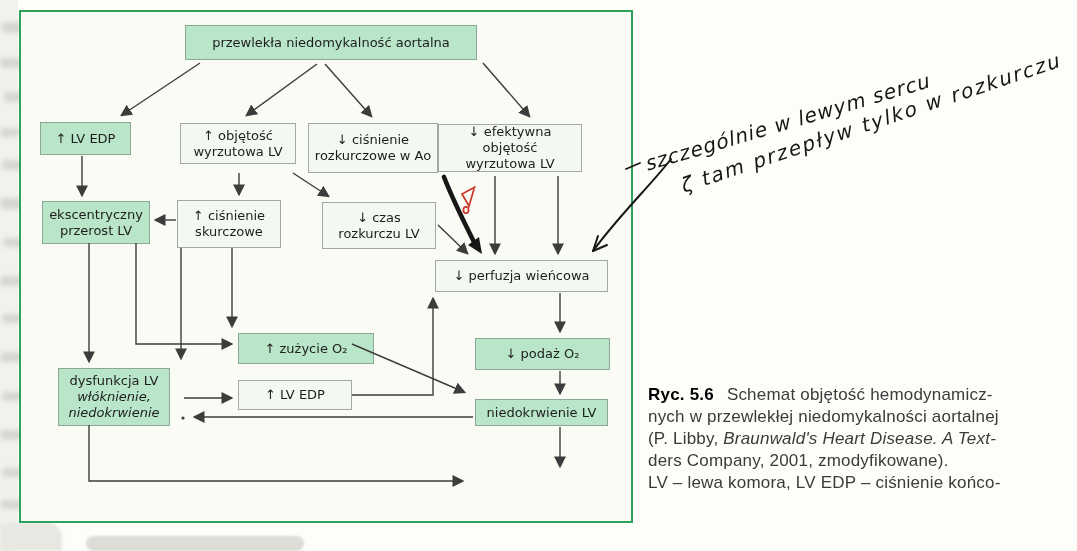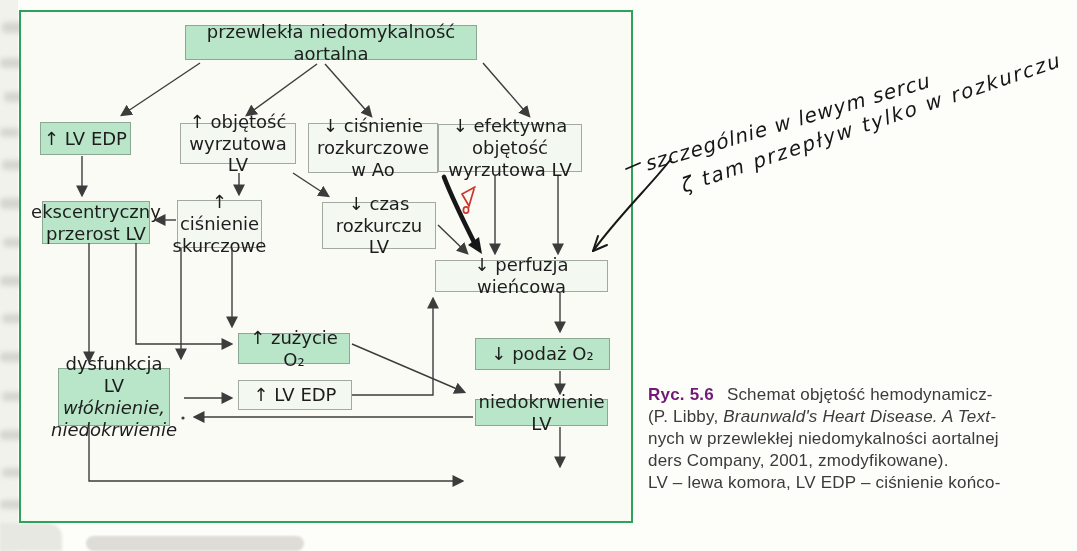--- a/index.html
+++ b/index.html
@@ -3,31 +3,31 @@
 <meta charset="utf-8">
 <style>
   html,body{margin:0;padding:0;background:#ffffff;}
   .page{position:relative;width:1077px;height:551px;background:#fdfdfa;overflow:hidden;
         font-family:"DejaVu Sans","Liberation Sans",sans-serif;}
   .left-strip{position:absolute;left:0;top:0;width:18px;height:551px;background:#f2f2ec;z-index:0;}
   .frame{position:absolute;left:19px;top:10px;width:614px;height:513px;border:2px solid #2ca25c;
          background:#fbfbf5;box-sizing:border-box;z-index:1;}
   .arrows{position:absolute;left:0;top:0;z-index:3;pointer-events:none;}
   .box{position:absolute;z-index:2;display:flex;flex-direction:column;justify-content:center;align-items:center;
-       text-align:center;font-size:18px;line-height:1.22;color:#1d1d1d;border:1px solid #9aa49b;
+       text-align:center;font-size:13px;line-height:1.22;color:#1d1d1d;border:1px solid #9aa49b;
        box-sizing:border-box;padding:2px 3px;}
   .box.green{background:#b9e6c9;border-color:#8ba894;}
   .box.light{background:#f3f8f0;border-color:#a2a9a1;}
   .box span{display:block;}
   .it{font-style:italic;}
   .caption{position:absolute;left:648px;top:384px;z-index:2;
            font-family:"Liberation Sans","DejaVu Sans",sans-serif;
            font-size:17px;line-height:22px;color:#3b3b3b;letter-spacing:.2px;}
   .cap-line{white-space:nowrap;}
-  .cap-label{color:#701a75;font-weight:bold;margin-right:13px;}
+  .cap-label{color:#000000;font-weight:bold;margin-right:13px;}
   .hand{position:absolute;z-index:4;font-style:italic;font-size:20px;color:#161616;
         white-space:nowrap;transform-origin:left center;}
   .hand.l1{left:646px;top:152px;letter-spacing:1px;transform:rotate(-16.5deg) skewX(-3deg);}
   .hand.l2{left:682px;top:174px;letter-spacing:2px;transform:rotate(-18.5deg) skewX(-3deg);}
   .bleed{position:absolute;background:#b5b5af;filter:blur(2.5px);opacity:.45;border-radius:4px;z-index:1;}
   .bleed.faint{opacity:.14;}
   .smudge1{position:absolute;left:86px;top:536px;width:218px;height:15px;background:#dddcd6;
            border-radius:8px;filter:blur(1px);z-index:0;}
   .smudge2{position:absolute;left:0;top:523px;width:62px;height:28px;background:#e8e8e2;
            border-radius:0 14px 0 0;filter:blur(1.5px);z-index:0;}
@@ -124,32 +124,32 @@
     <span>rozkurczowe w Ao</span>
   </div>
   <div class="box light" style="left:438px;top:124px;width:144px;height:48px">
     <span>↓ efektywna objętość</span>
     <span>wyrzutowa LV</span>
   </div>
   <div class="box green" style="left:42px;top:201px;width:108px;height:43px">
     <span>ekscentryczny</span>
     <span>przerost LV</span>
   </div>
-  <div class="box light" style="left:177px;top:200px;width:85px;height:48px">
+  <div class="box light" style="left:177px;top:200px;width:104px;height:48px">
     <span>↑ ciśnienie</span>
     <span>skurczowe</span>
   </div>
   <div class="box light" style="left:322px;top:202px;width:114px;height:47px">
     <span>↓ czas</span>
     <span>rozkurczu LV</span>
   </div>
   <div class="box light" style="left:435px;top:260px;width:173px;height:32px">
     <span>↓ perfuzja wieńcowa</span>
   </div>
-  <div class="box green" style="left:238px;top:333px;width:112px;height:31px">
+  <div class="box green" style="left:238px;top:333px;width:136px;height:31px">
     <span>↑ zużycie O₂</span>
   </div>
   <div class="box green" style="left:58px;top:368px;width:112px;height:58px">
     <span>dysfunkcja LV</span>
     <span class="it">włóknienie,</span>
     <span class="it">niedokrwienie</span>
   </div>
   <div class="box light" style="left:238px;top:380px;width:114px;height:30px">
     <span>↑ LV EDP</span>
   </div>
@@ -158,19 +158,19 @@
   </div>
   <div class="box green" style="left:475px;top:399px;width:133px;height:27px">
     <span>niedokrwienie LV</span>
   </div>
 
   <div class="hand l1">szczególnie w lewym sercu</div>
   <div class="hand l2">ζ tam przepływ tylko w rozkurczu</div>
 
   <div class="caption">
     <div class="cap-line"><span class="cap-label">Ryc. 5.6</span><span>Schemat objętość hemodynamicz-</span></div>
+    <div class="cap-line"><span>nych w przewlekłej niedomykalności aortalnej</span></div>
     <div class="cap-line"><span>(P. Libby, </span><span class="it">Braunwald's Heart Disease. A Text-</span></div>
-    <div class="cap-line"><span>nych w przewlekłej niedomykalności aortalnej</span></div>
     <div class="cap-line"><span>ders Company, 2001, zmodyfikowane).</span></div>
     <div class="cap-line"><span>LV – lewa komora, LV EDP – ciśnienie końco-</span></div>
   </div>
 
 </div>
 
 </body></html>

